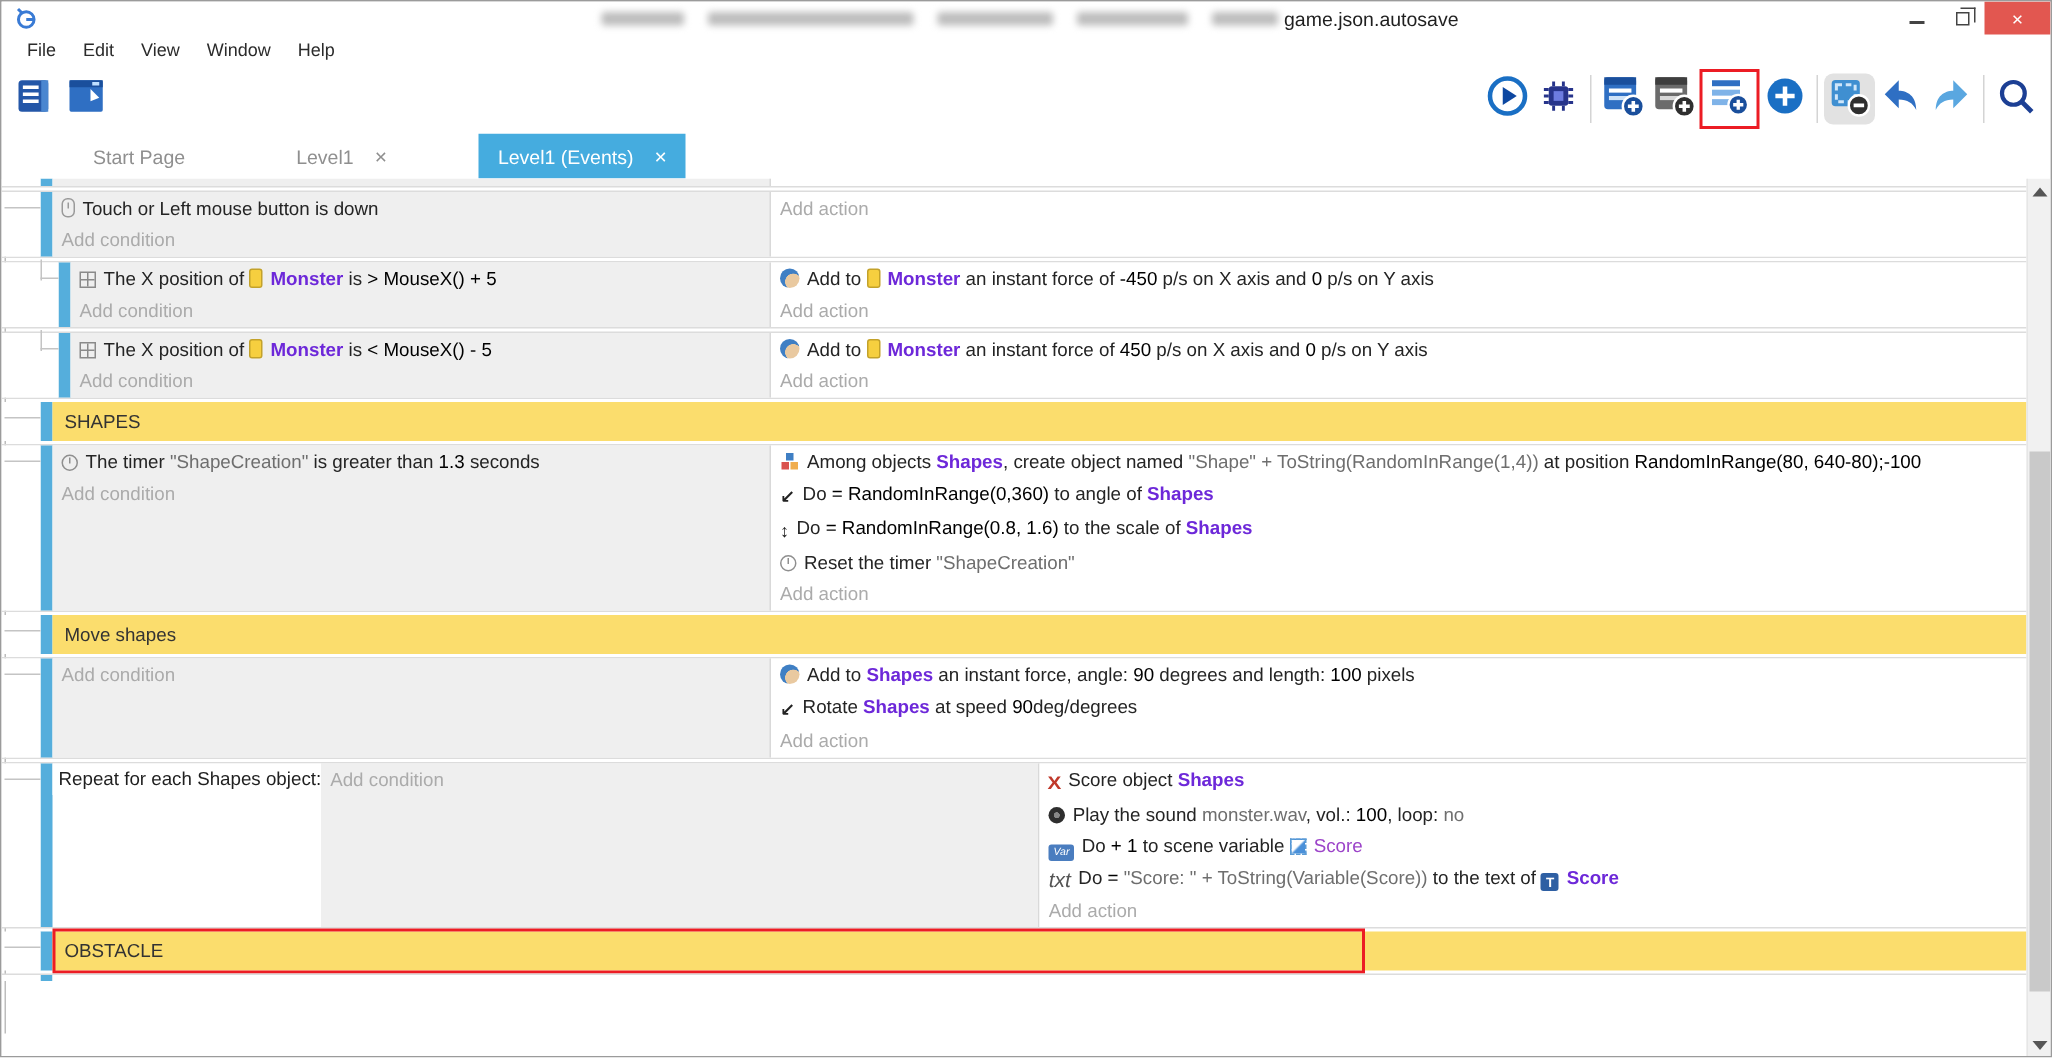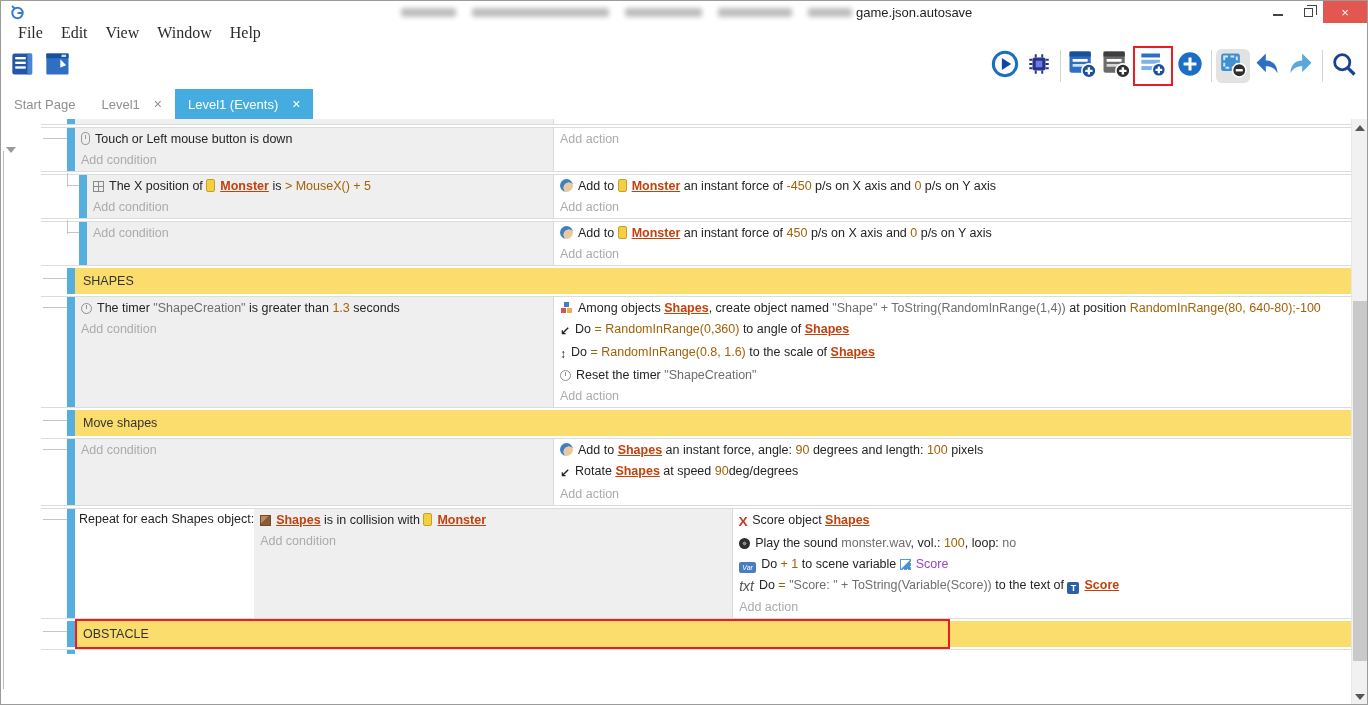--- a/index.html
+++ b/index.html
@@ -14,61 +14,61 @@
   .title-text { font-size:13px; color:#1f1f1f; white-space:nowrap; }
   .win-controls { position:absolute; right:0; top:0; height:22px; display:flex; }
   .wc-btn { width:30px; height:22px; display:flex; align-items:center; justify-content:center; color:#333; font-size:12px; cursor:default; }
   .wc-close { width:44px; background:#e25750; color:#fff; font-size:13px; }
   .min-glyph { width:10px; border-bottom:2px solid #444; height:2px; margin-top:6px; }
   .restore-glyph { position:relative; width:9px; height:9px; border:1px solid #444; background:#fff; }
   .restore-glyph::before { content:""; position:absolute; left:2px; top:-4px; width:9px; height:9px; border:1px solid #444; border-left:none; border-bottom:none; }
 
   
   .menubar { height:20px; display:flex; align-items:center; padding-left:8px; background:#fff; }
-  .menu-item { font-size:16px; color:#2b2b2b; padding:0 9px;font-family:Liberation Serif, serif; }
+  .menu-item { font-size:12px; color:#2b2b2b; padding:0 9px; }
 
   
   .toolbar { position:relative; height:46px; background:#fff; }
   .tb-left { position:absolute; left:6px; top:5px; display:flex; align-items:center; height:36px; }
   .tb-right { position:absolute; right:6px; top:5px; display:flex; align-items:center; height:36px; }
   .tb-btn { display:flex; align-items:center; justify-content:center; width:34px; height:34px; }
   .tb-sep { width:1px; height:32px; background:#d4d4d4; margin:0 4px; }
   .red-box { border:2px solid #ec1c24; padding:1px; display:flex; align-items:center; justify-content:center; }
   .pill { background:#e2e2e2; border-radius:6px; }
 
   
   .tabbar { height:30px; display:flex; align-items:flex-end; background:#fff; }
-  .tab { height:30px; display:flex; align-items:center; font-size:13px; color:#8f8f8f; padding:0 13px; white-space:nowrap; }
+  .tab { height:30px; display:flex; align-items:center; font-size:13px; color:#8f8f8f; padding:0 13px; white-space:nowrap;margin-left:48px; }
   .tab .tab-close { margin-left:14px; color:#8f8f8f; font-size:14px; }
   .tab.active { background:#45acdf; color:#fff; }
   .tab.active .tab-close { color:#fff; }
 
   
   .events { position:relative; height:587px; background:#fff; overflow:hidden; }
-  .events-rows { margin-right:16px; position:relative;padding-left:40px; }
+  .events-rows { margin-right:16px; position:relative; }
   .trunk { position:absolute; left:2px; top:32px; height:538px; width:1px; background:#bdbdbd; }
   .collapser { position:absolute; left:5px; top:28px; width:0; height:0; border-left:5px solid transparent; border-right:5px solid transparent; border-top:6px solid #9a9a9a; }
 
   .row { display:flex; margin-bottom:2px; position:relative; }
   .rail { width:26px; background:#fff; position:relative; flex:none; }
   .ind1 .rail { width:38px; }
   .bar { width:8px; background:#55aedc; flex:none; }
   .hstub { position:absolute; left:2px; right:0; top:10px; height:1px; background:#c4c4c4; }
   .vline { position:absolute; left:26px; top:-2px; width:1px; background:#c4c4c4; }
 
   .evt { border-top:1px solid #dcdcdc; border-bottom:1px solid #dcdcdc; }
   .cond { width:479px; background:#efefef; border-right:1px solid #d9d9d9; flex:none; padding-top:1px; }
   .ind1 .cond { width:467px; }
   .act { flex:1; background:#fff; padding-top:1px; }
   .line { min-height:21px; line-height:21px; padding-left:6px; font-size:12.5px; color:#242424; }
   .rep-header { height:21px; line-height:21px; padding-left:4px; font-size:12.5px; color:#1f1f1f; background:#fff; }
   .placeholder { color:#ababab; }
   .seg { white-space:pre-wrap; }
-  .s-obj { color:#c2410c; font-weight:bold;text-decoration:underline; }
-  .s-val { color:#a16207;text-align:right; }
+  .s-obj { color:#6d28d9; font-weight:bold; }
+  .s-val { color:#000000;text-align:right; }
   .s-str { color:#6e6e6e; }
   .s-pur { color:#9c44c9; }
 
   .comment-body { flex:1; background:#fbdd6d; height:26px; line-height:26px; padding-left:8px; font-size:12.5px; color:#333; }
   .row.comment { margin-bottom:2px; }
   .red-overlay { position:absolute; left:34px; width:875px; top:-2px; height:30px; border:2px solid #ec1c24; pointer-events:none; }
 
   .sliver-cond { width:479px; background:#efefef; border-right:1px solid #d9d9d9; flex:none; }
   .sliver-act { flex:1; background:#fff; }
 
@@ -305,20 +305,21 @@
         </div>
         <div class="row evt ind1">
           <div class="rail">
             <div class="vline" style="height: 14px;"></div>
             <div class="hstub" style="left: 26px;"></div>
           </div>
           <div class="bar"></div>
           <div style="flex: 1 1 0%; display: flex; flex-direction: column;">
             <div style="display: flex; flex: 1 1 0%;">
               <div class="cond">
+                <div class="line"><span class="ei ei-pos"></span><span class="seg">The X position of </span><span class="ei ei-monster"></span><span class="seg s-obj">Monster</span><span class="seg"> is </span><span class="seg s-val">&lt; MouseX() - 5</span></div>
                 <div class="line placeholder"><span class="seg">Add condition</span></div>
               </div>
               <div class="act">
                 <div class="line"><span class="ei ei-force"></span><span class="seg">Add to </span><span class="ei ei-monster"></span><span class="seg s-obj">Monster</span><span class="seg"> an instant force of </span><span class="seg s-val">450</span><span class="seg"> p/s on X axis and </span><span class="seg s-val">0</span><span class="seg"> p/s on Y axis</span></div>
                 <div class="line placeholder"><span class="seg">Add action</span></div>
               </div>
             </div>
           </div>
         </div>
         <div class="row comment">
@@ -376,21 +377,20 @@
         </div>
         <div class="row evt">
           <div class="rail">
             <div class="hstub"></div>
           </div>
           <div class="bar"></div>
           <div style="flex: 1 1 0%; display: flex; flex-direction: row;">
             <div class="line rep-header"><span class="seg">Repeat for each Shapes object:</span></div>
             <div style="display: flex; flex: 1 1 0%;">
               <div class="cond">
-                <div class="line"><span class="ei ei-shapes"></span><span class="seg s-obj">Shapes</span><span class="seg"> is in collision with </span><span class="ei ei-monster"></span><span class="seg s-obj">Monster</span></div>
                 <div class="line placeholder"><span class="seg">Add condition</span></div>
               </div>
               <div class="act">
                 <div class="line"><span class="ei ei-delete ei-char">X</span><span class="seg">Score object </span><span class="seg s-obj">Shapes</span></div>
                 <div class="line"><span class="ei ei-sound"></span><span class="seg">Play the sound </span><span class="seg s-str">monster.wav</span><span class="seg">, vol.: </span><span class="seg s-val">100</span><span class="seg">, loop: </span><span class="seg s-str">no</span></div>
                 <div class="line"><span class="ei ei-var ei-char">Var</span><span class="seg">Do </span><span class="seg s-val">+ 1</span><span class="seg"> to scene variable </span><span class="ei ei-scenevar"></span><span class="seg s-pur">Score</span></div>
                 <div class="line"><span class="ei ei-txt ei-char">txt</span><span class="seg">Do </span><span class="seg s-val">= </span><span class="seg s-str">"Score: " + ToString(Variable(Score))</span><span class="seg"> to the text of </span><span class="ei ei-textobj ei-char">T</span><span class="seg s-obj">Score</span></div>
                 <div class="line placeholder"><span class="seg">Add action</span></div>
               </div>
             </div>

